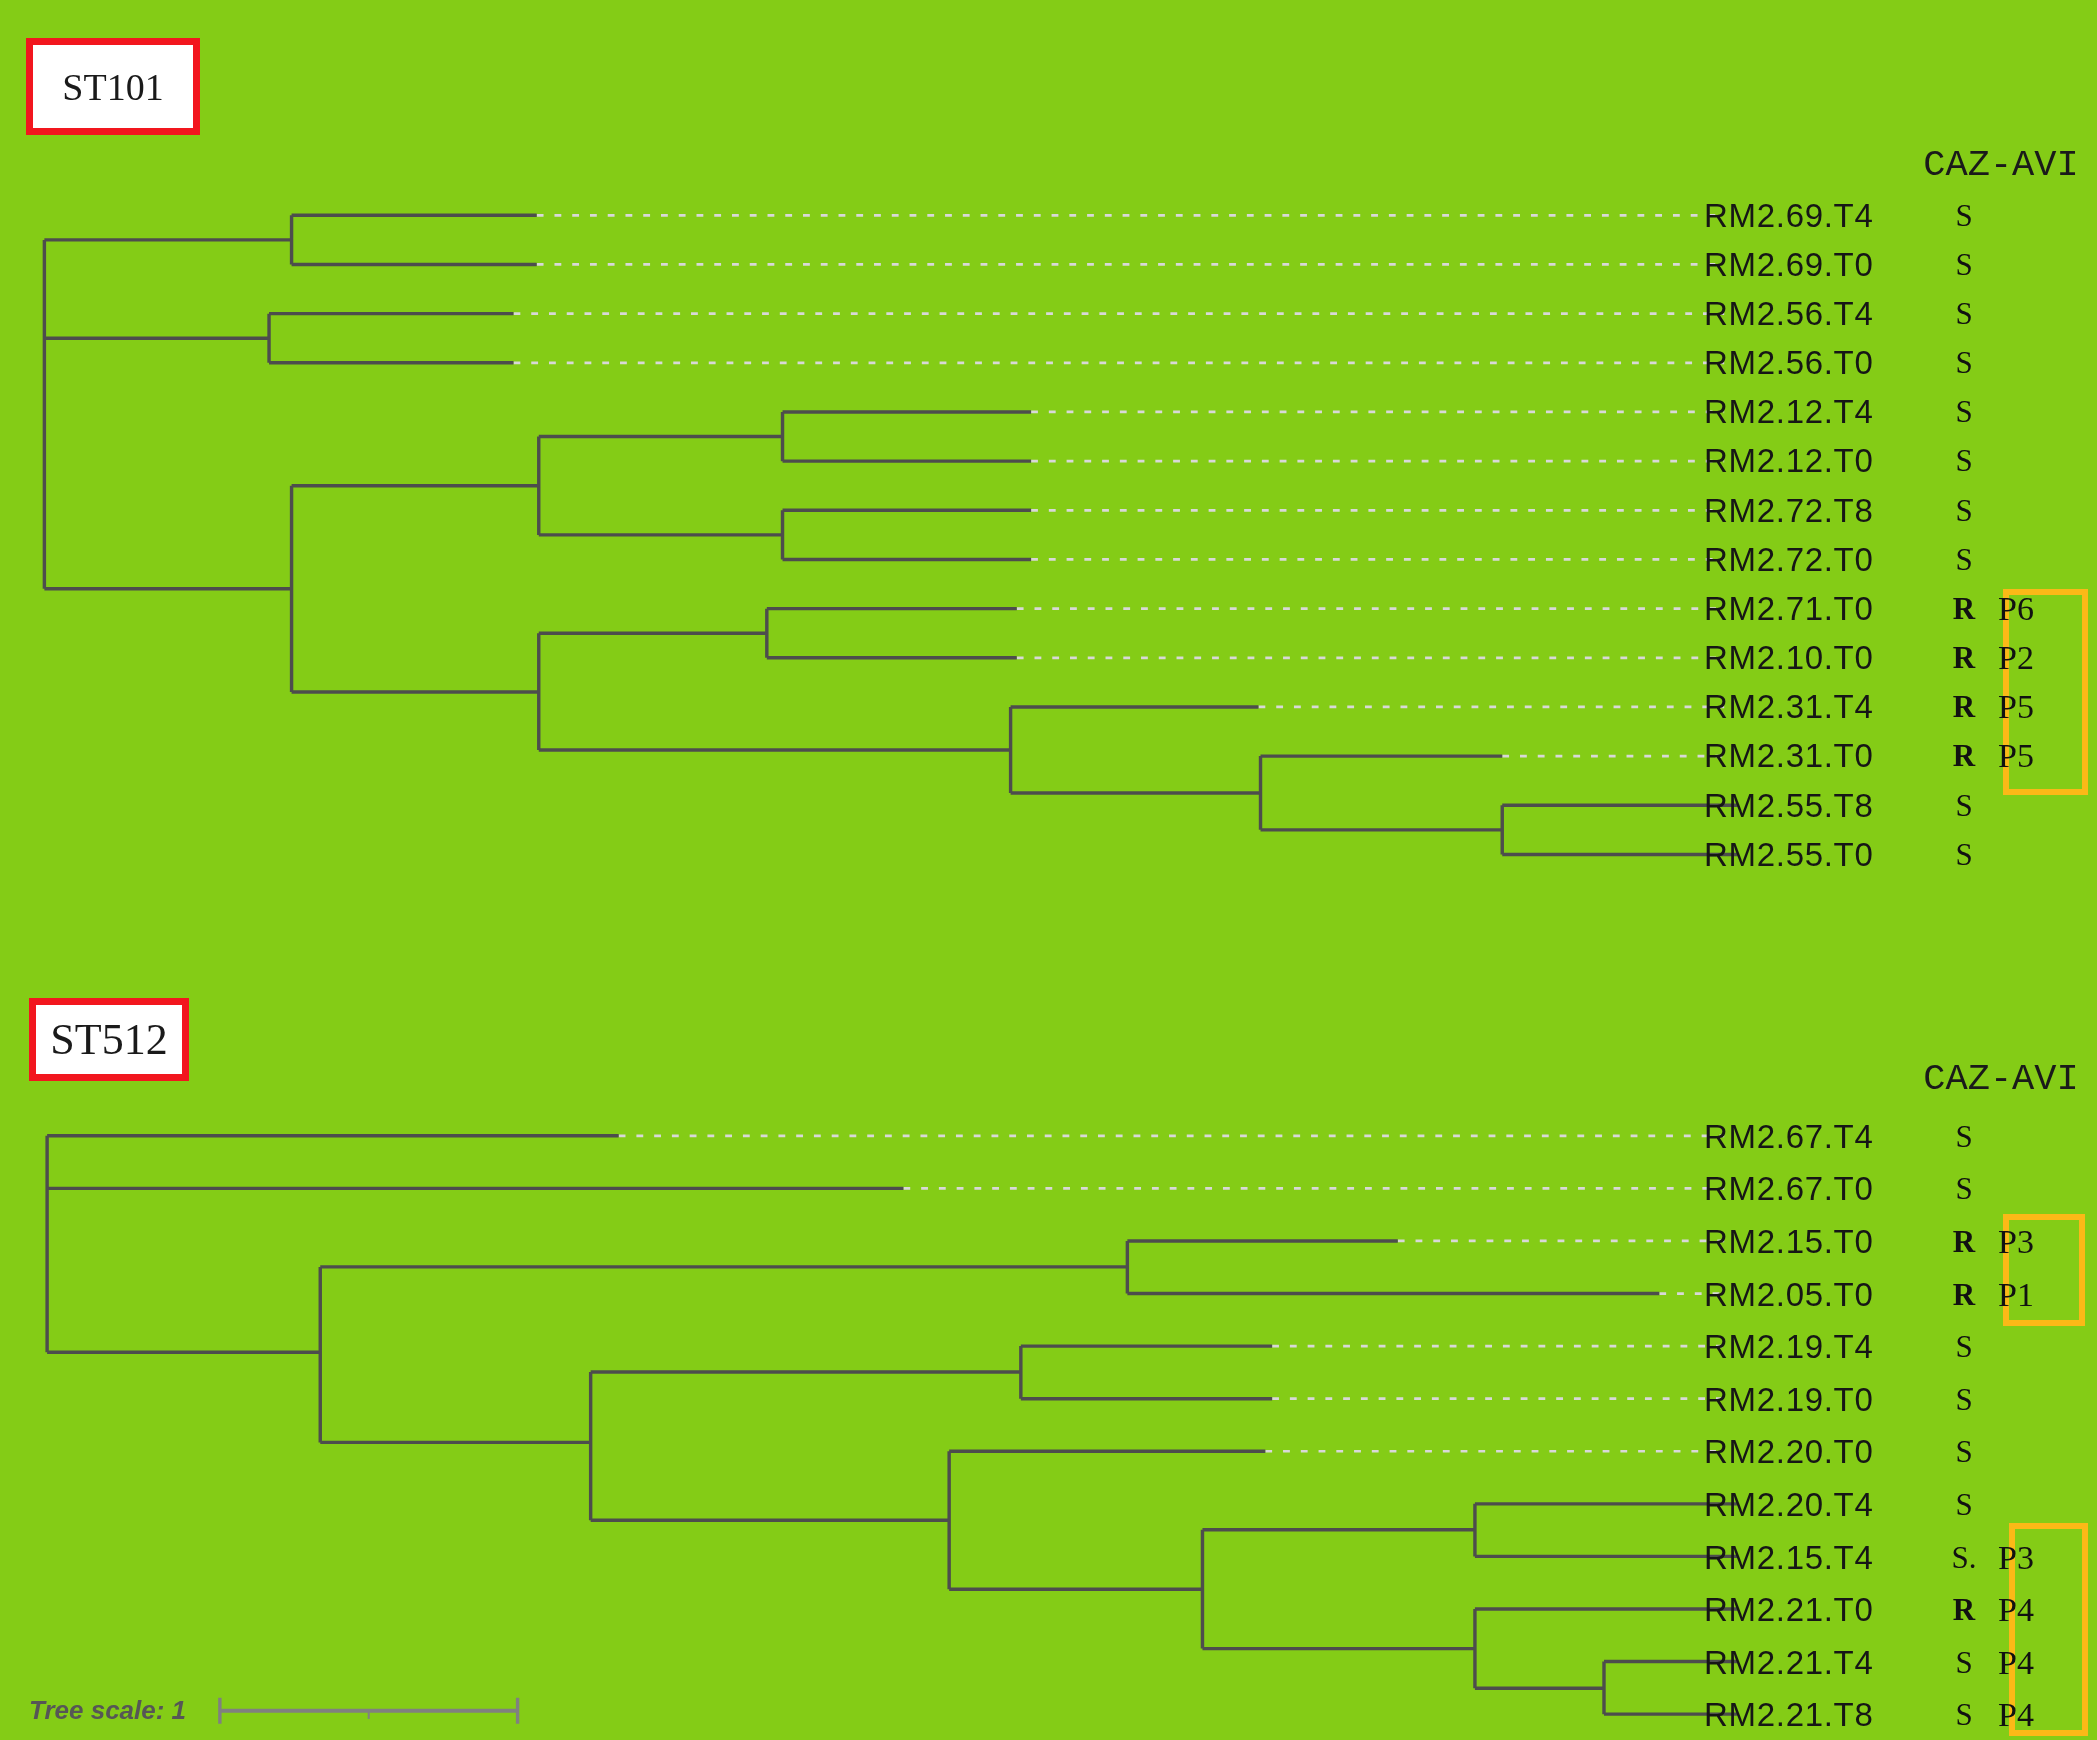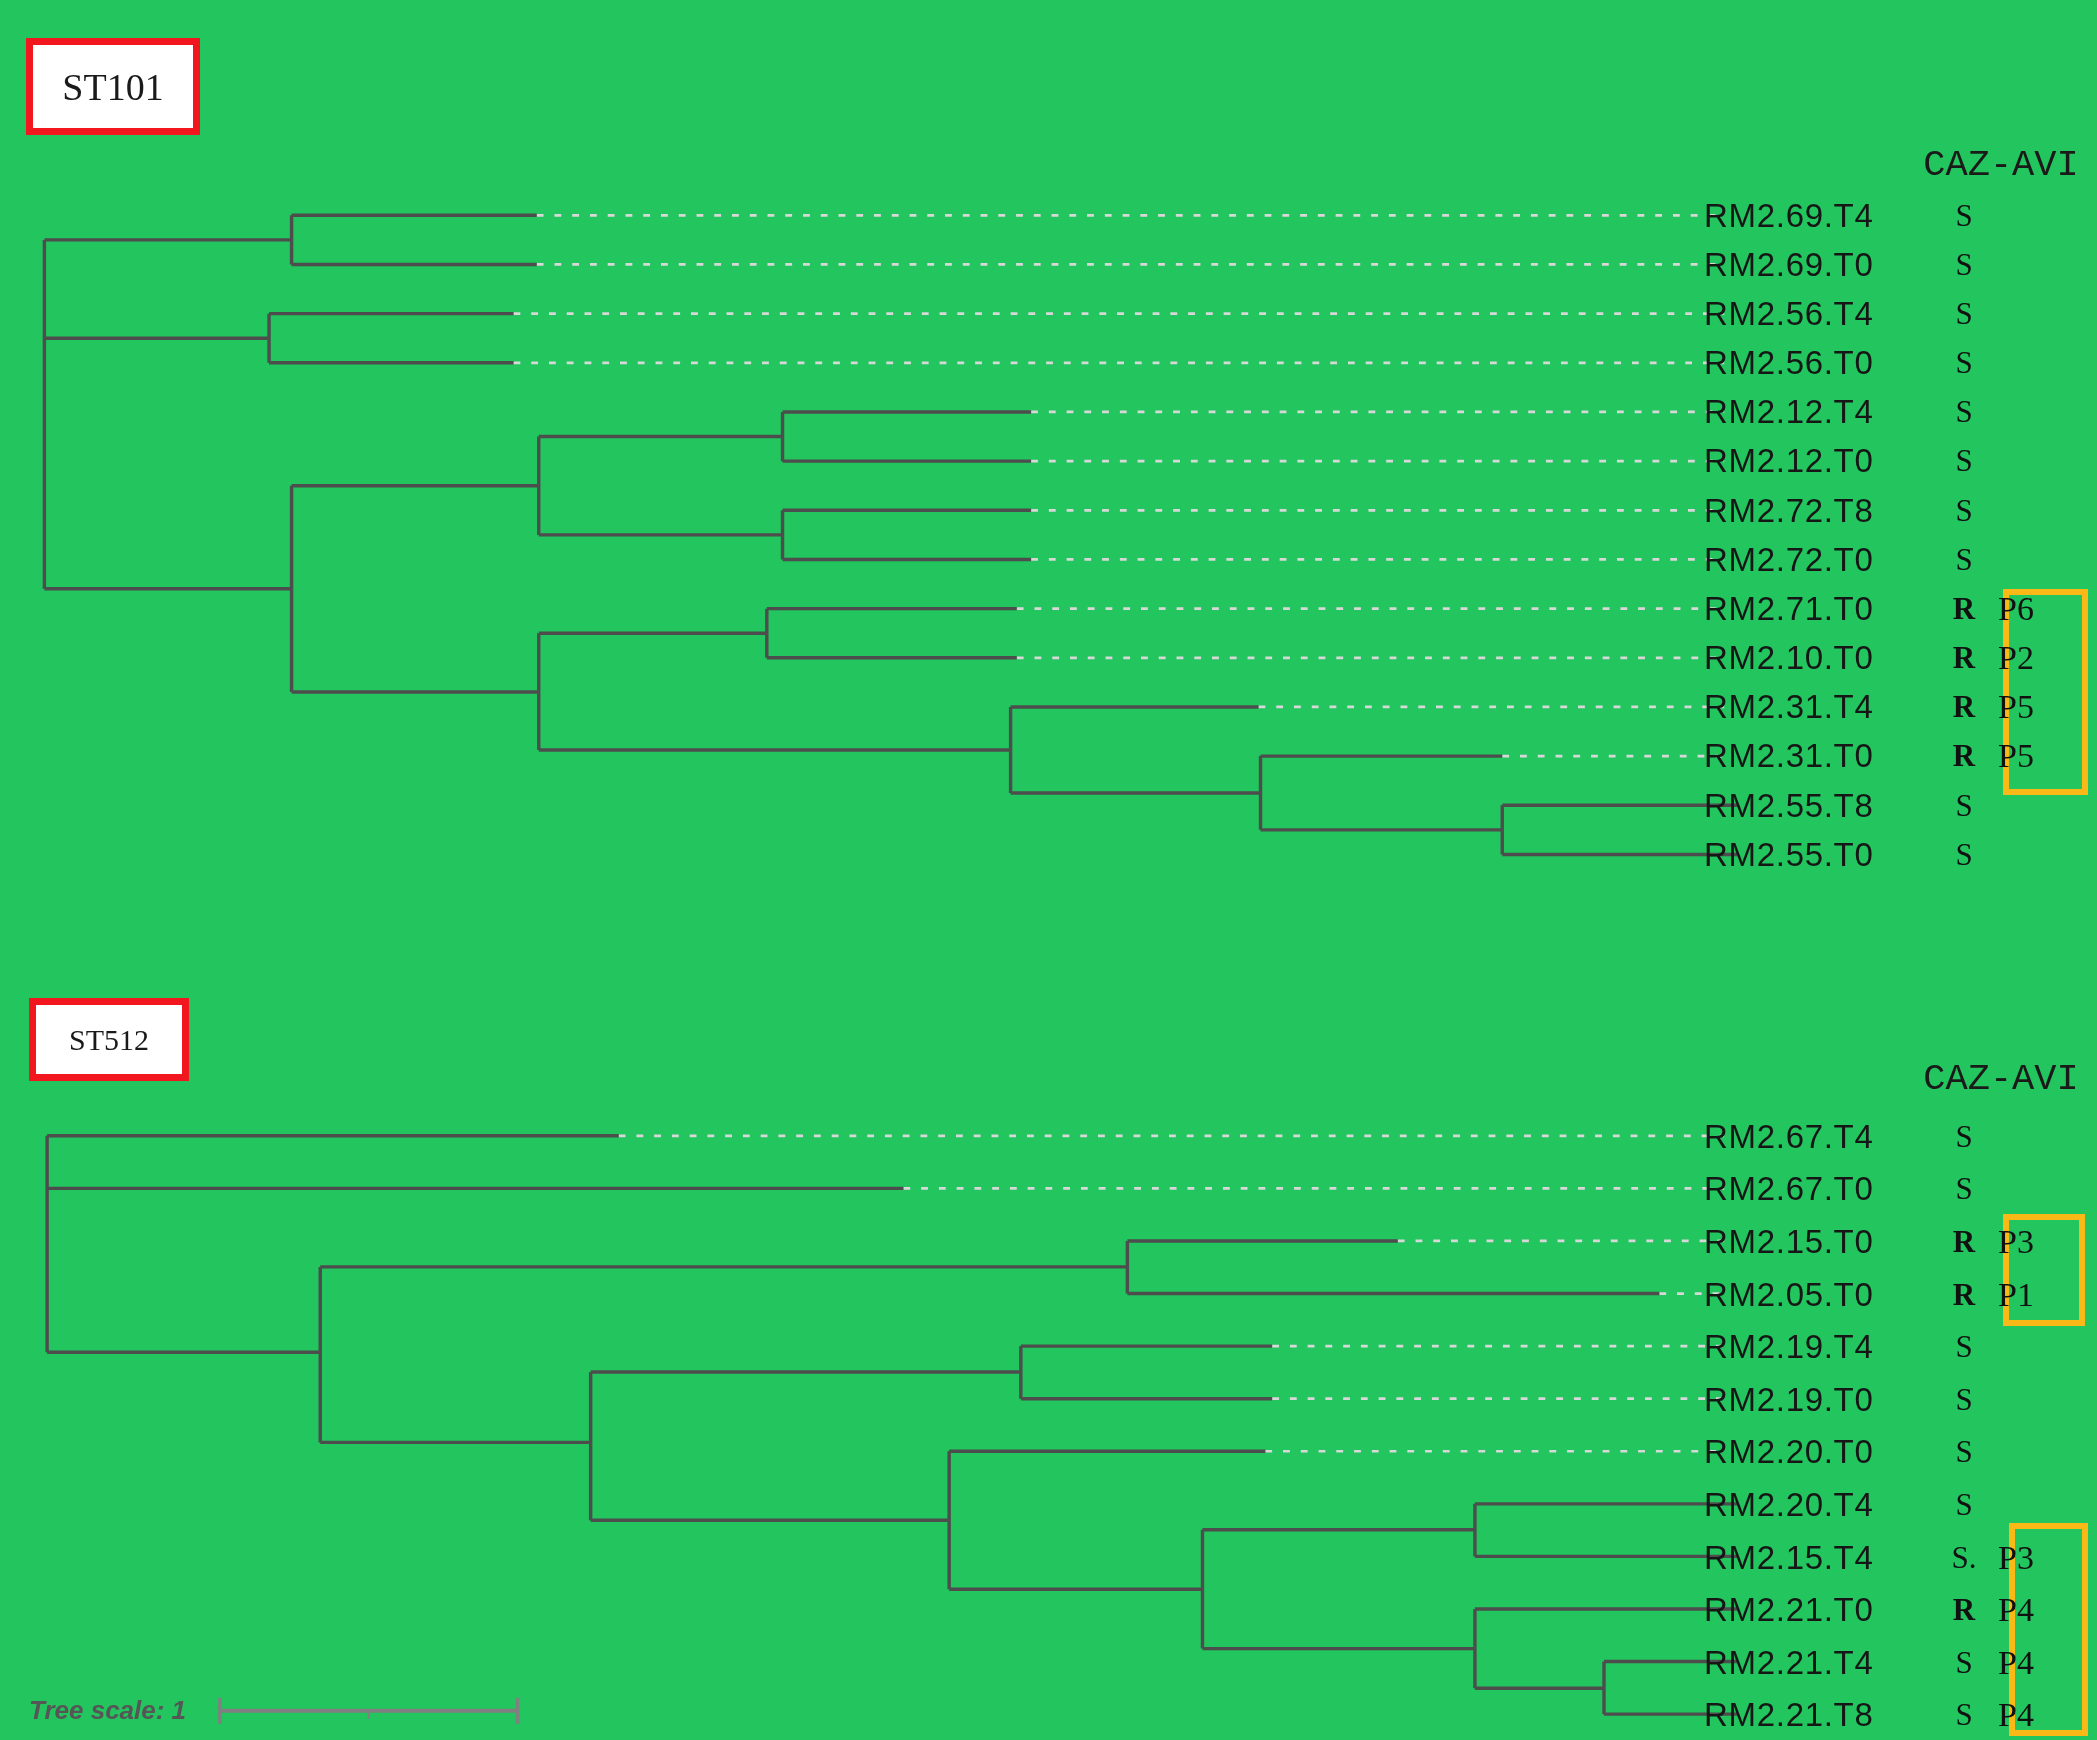--- a/index.html
+++ b/index.html
@@ -1,16 +1,16 @@
 <!DOCTYPE html>
 <html style="font-size:11px"><head>
 <meta charset="utf-8">
 <style>
   html,body{margin:0;padding:0;background:#ffffff;}
-  .page{position:relative;width:2097px;height:1741px;background:#22c55e;overflow:hidden;
+  .page{position:relative;width:2097px;height:1741px;background:#84cc16;overflow:hidden;
         font-family:"Liberation Sans",sans-serif;color:#111;}
   .tree-svg{position:absolute;left:0;top:0;}
   .group-box{position:absolute;border:7.5px solid #f2161e;display:flex;align-items:center;justify-content:center;
              font-family:"Liberation Serif",serif;font-size:38px;color:#1a1a1a;background:#fff;box-sizing:border-box;}
   .colhead{position:absolute;width:178px;text-align:center;font-family:Liberation Mono, monospace;
            font-size:37px;line-height:41px;color:#1a1a1a;white-space:nowrap;}
   .row{position:absolute;left:0;width:2097px;}
   .row.t1{height:49px;line-height:49px;}
   .row.t2{height:53px;line-height:53px;}
   .lname{position:absolute;left:1704px;font-size:33px;letter-spacing:0.7px;color:#161616;white-space:nowrap;}
@@ -62,21 +62,21 @@
     <g>
       <path d="M322 2505 H758" fill="none" stroke="#808080" stroke-width="6"></path>
       <path d="M322 2486 V2524 M758 2486 V2524" fill="none" stroke="#808080" stroke-width="5"></path>
       <path d="M540 2505 V2517" fill="none" stroke="#808080" stroke-width="3"></path>
     </g>
   </svg>
 
   <div class="group-box" style="left:26px;top:38px;width:174px;height:97px;">
     <span>ST101</span>
   </div>
-  <div class="group-box" style="left:29px;top:998px;width:160px;height:83px;font-size:30px;">
+  <div class="group-box" style="left:29px;top:998px;width:160px;height:83px;font-size:44px;">
     <span>ST512</span>
   </div>
 
   <div class="colhead" style="left:1912px;top:145px;">CAZ-AVI</div>
   <div class="colhead" style="left:1912px;top:1059px;">CAZ-AVI</div>
 
   <div class="hl-box" style="left:2003px;top:589px;width:85px;height:206px;"></div>
   <div class="hl-box" style="left:2003px;top:1214px;width:82px;height:112px;"></div>
   <div class="hl-box" style="left:2009px;top:1523px;width:79px;height:213px;"></div>
 

